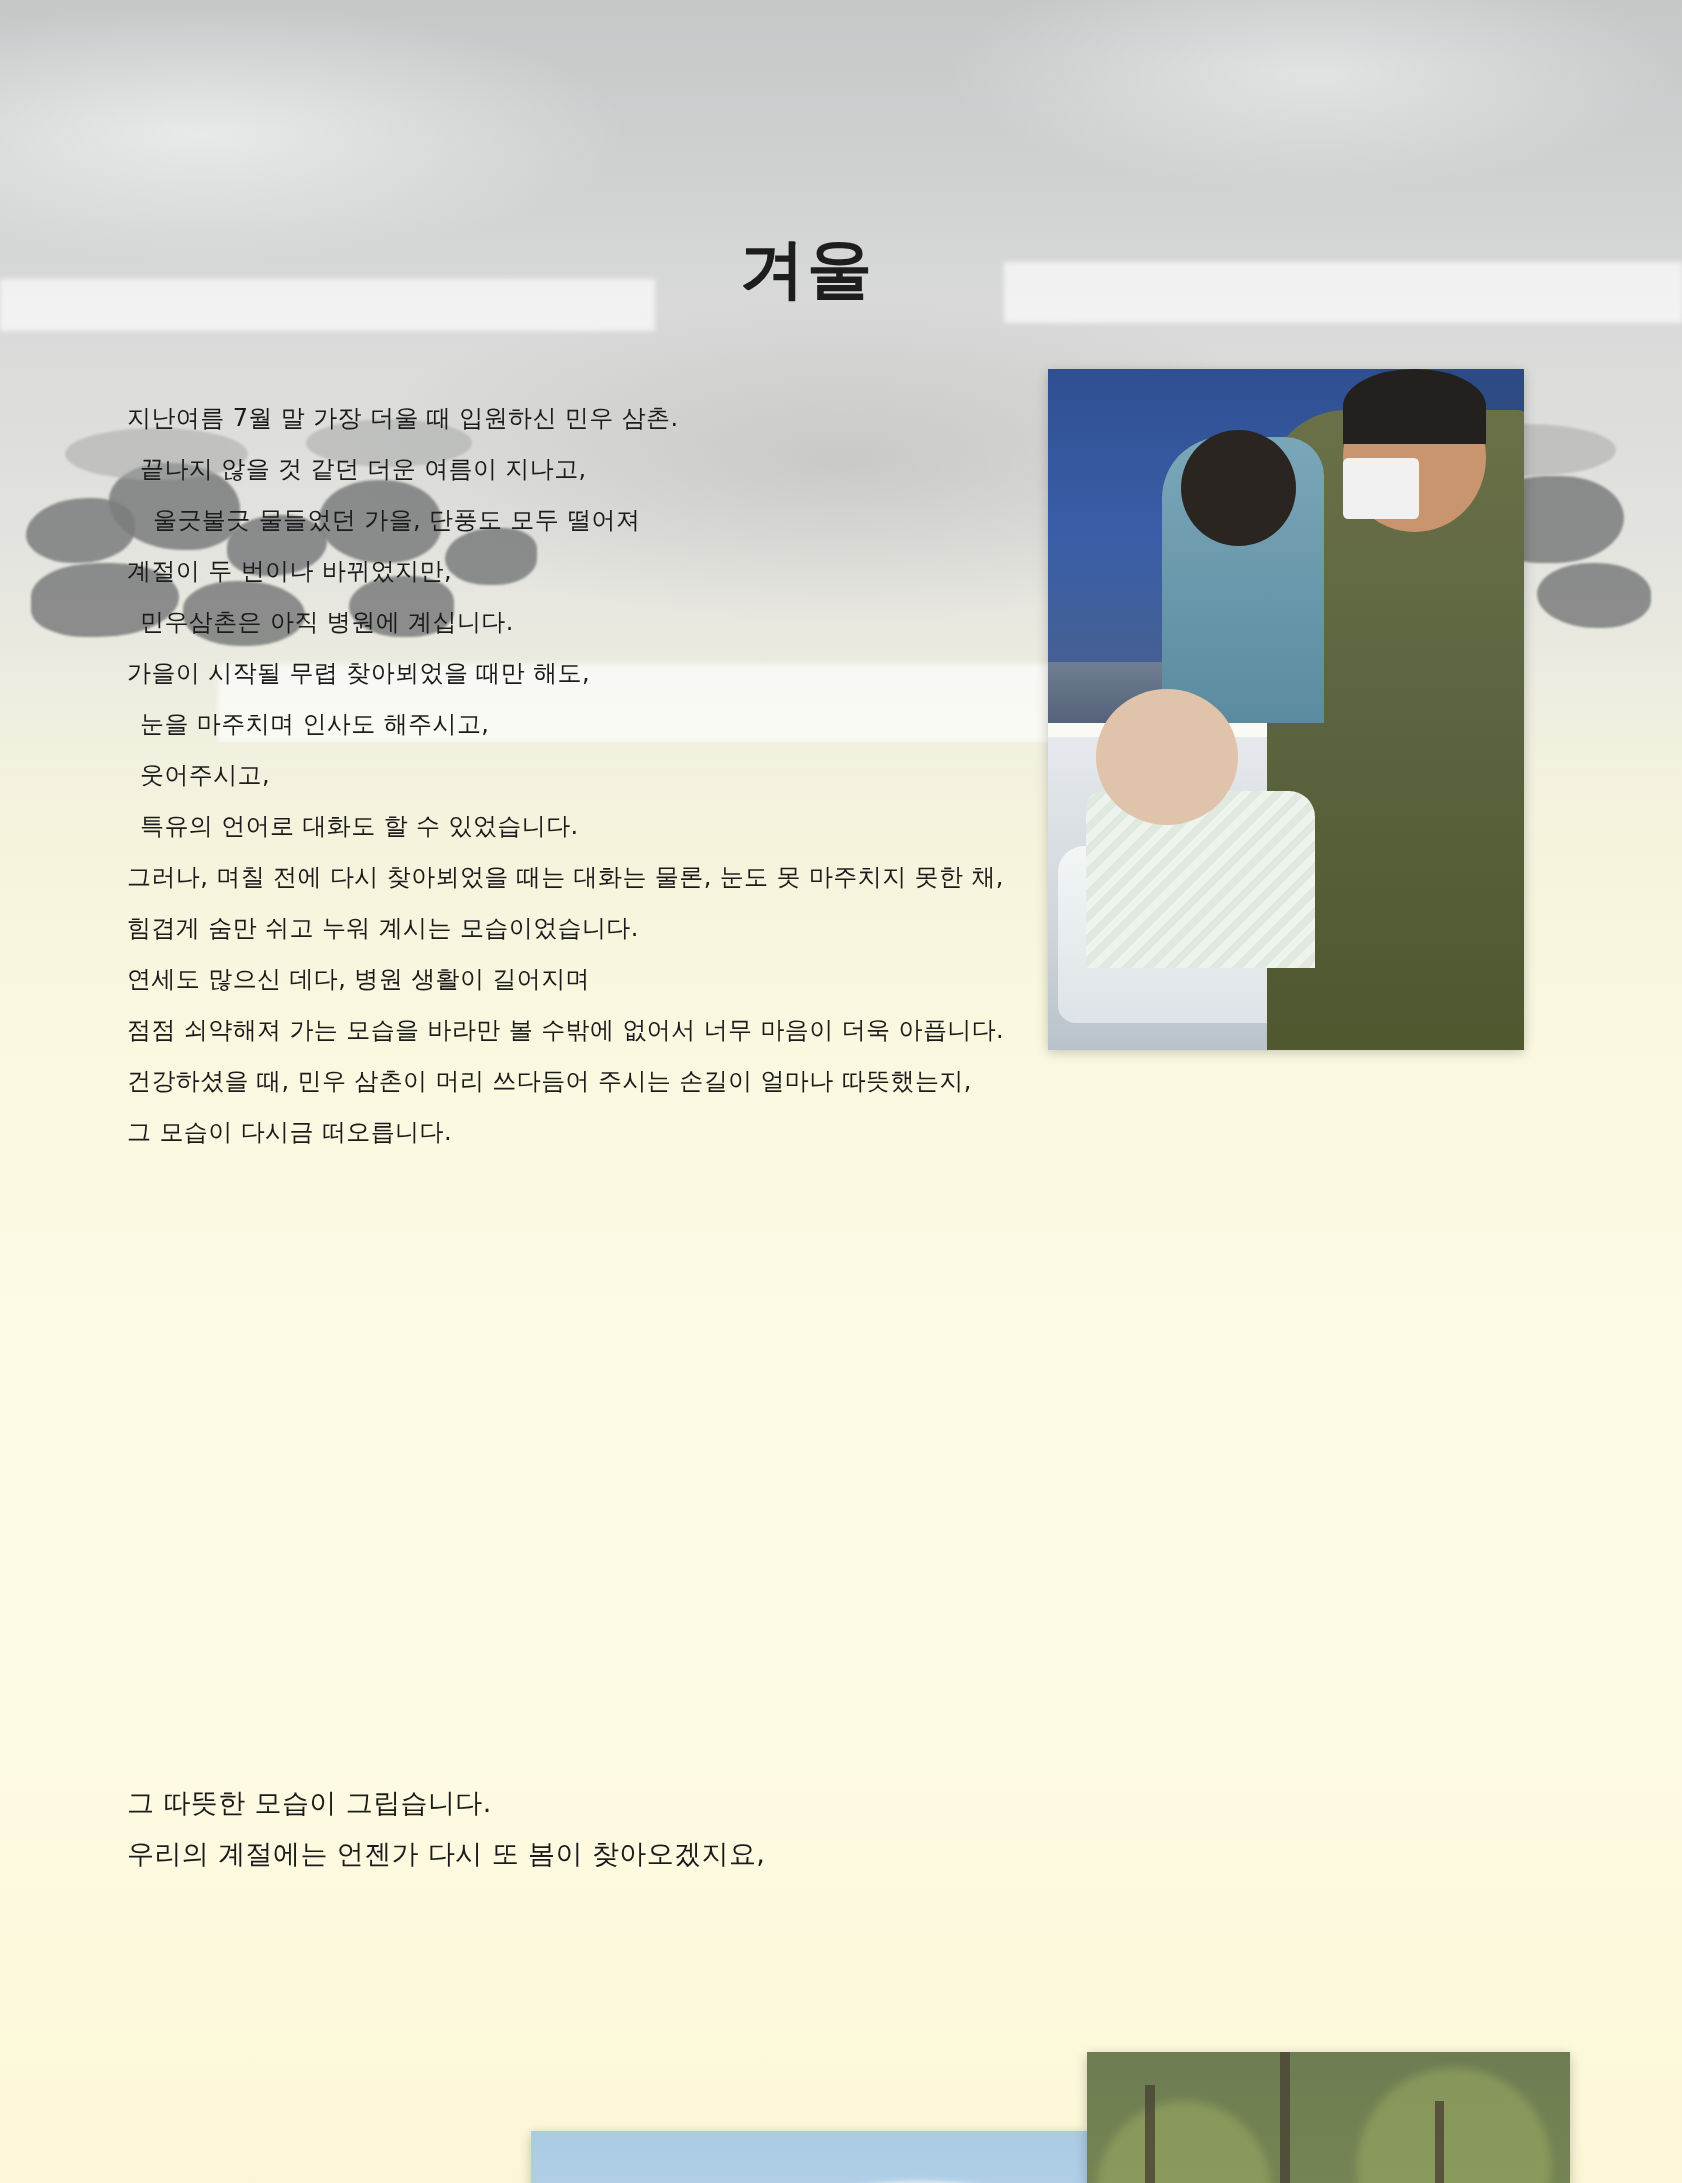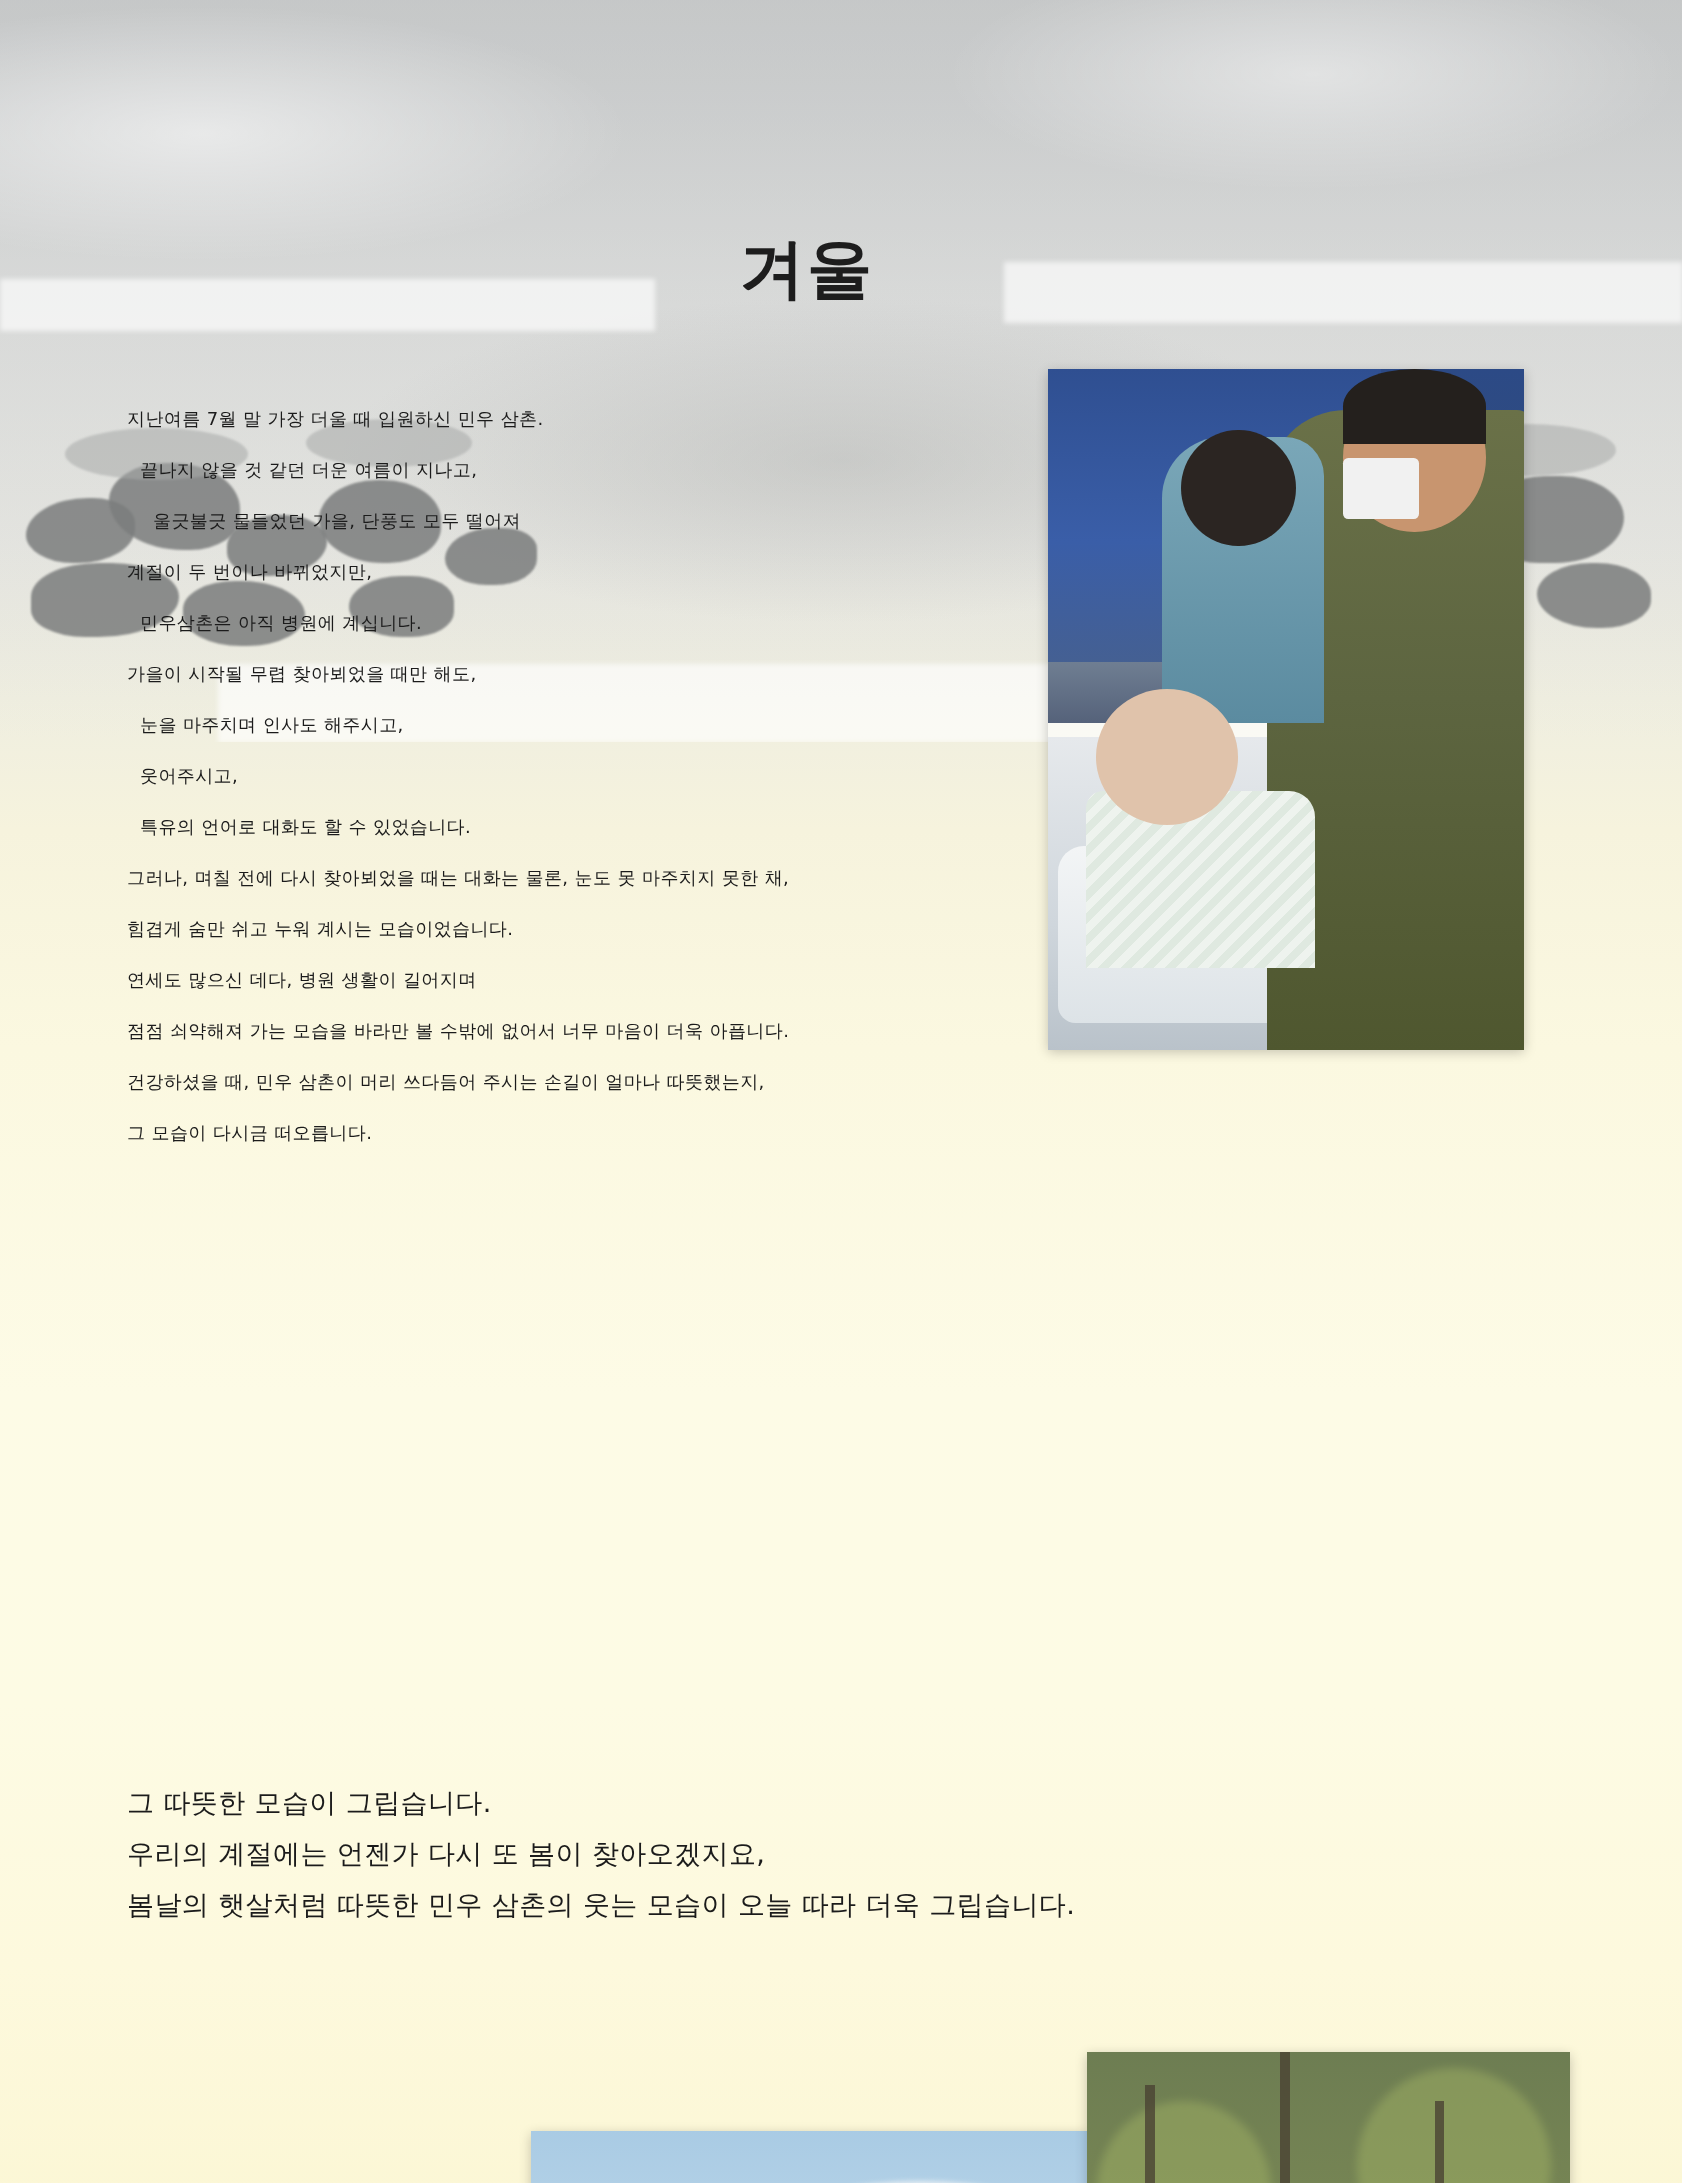--- a/index.html
+++ b/index.html
@@ -83,21 +83,21 @@
   }
 
   
   .body-text {
     position: absolute;
     left: 127px;
     top: 393px;
     width: 1437px;
   }
   .body-text .line {
-    font-size: 18px;
+    font-size: 24px;
     line-height: 51px;
     color: #1b1b1b;
     font-weight: 500;
     white-space: pre;
     letter-spacing: 0.4px;
   }
   .body-text .line.indent-1 { padding-left: 13px; }
   .body-text .line.indent-2 { padding-left: 26px; }
 
   .closing {
@@ -232,21 +232,20 @@
     <div class="line">힘겹게 숨만 쉬고 누워 계시는 모습이었습니다.</div>
     <div class="line">연세도 많으신 데다, 병원 생활이 길어지며</div>
     <div class="line">점점 쇠약해져 가는 모습을 바라만 볼 수밖에 없어서 너무 마음이 더욱 아픕니다.</div>
     <div class="line">건강하셨을 때, 민우 삼촌이 머리 쓰다듬어 주시는 손길이 얼마나 따뜻했는지,</div>
     <div class="line">그 모습이 다시금 떠오릅니다.</div>
   </div>
 
   <div class="closing">
     <div class="line">그 따뜻한 모습이 그립습니다.</div>
     <div class="line">우리의 계절에는 언젠가 다시 또 봄이 찾아오겠지요,</div>
-    <div class="line">봄날의 햇살처럼 따뜻한 민우 삼촌의 웃는 모습이 오늘 따라 더욱 그립습니다.</div>
   </div>
 
   <div class="photo" id="photo-hospital">
     <div class="ph-inner">
       <div class="sky"></div>
       <div class="wallR"></div>
       <div class="bedrail"></div>
       <div class="sheet"></div>
       <div class="pillow"></div>
       <div class="man"></div>

